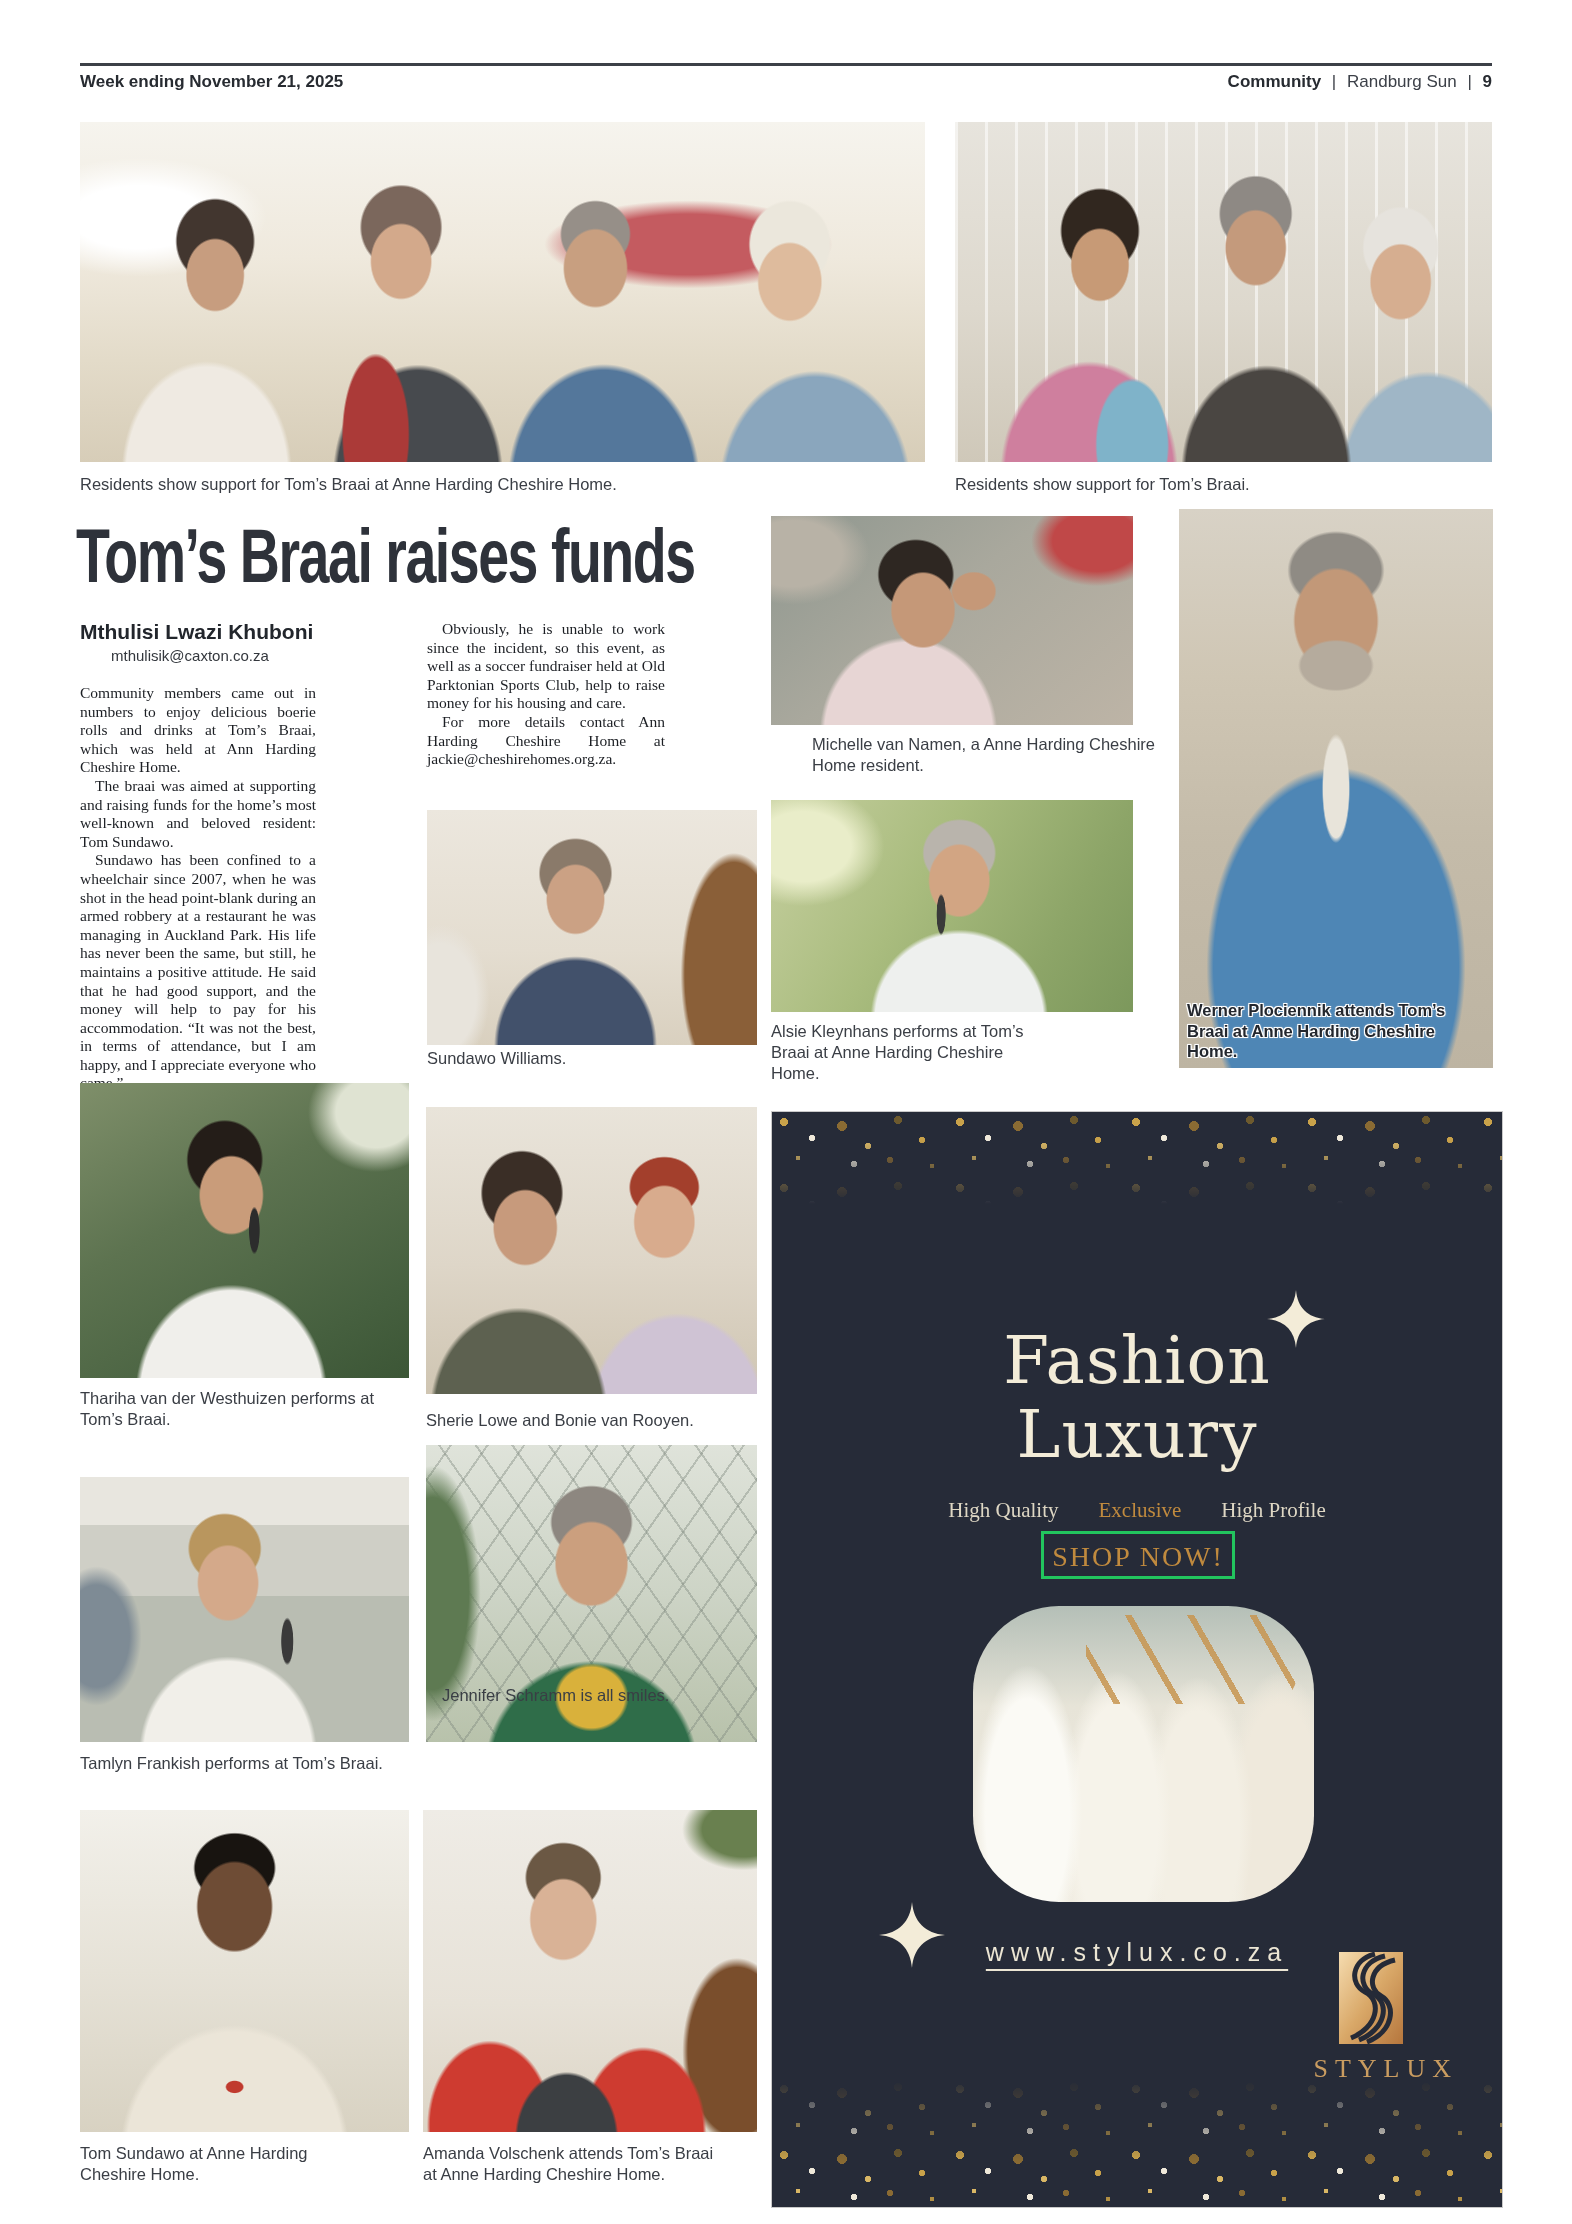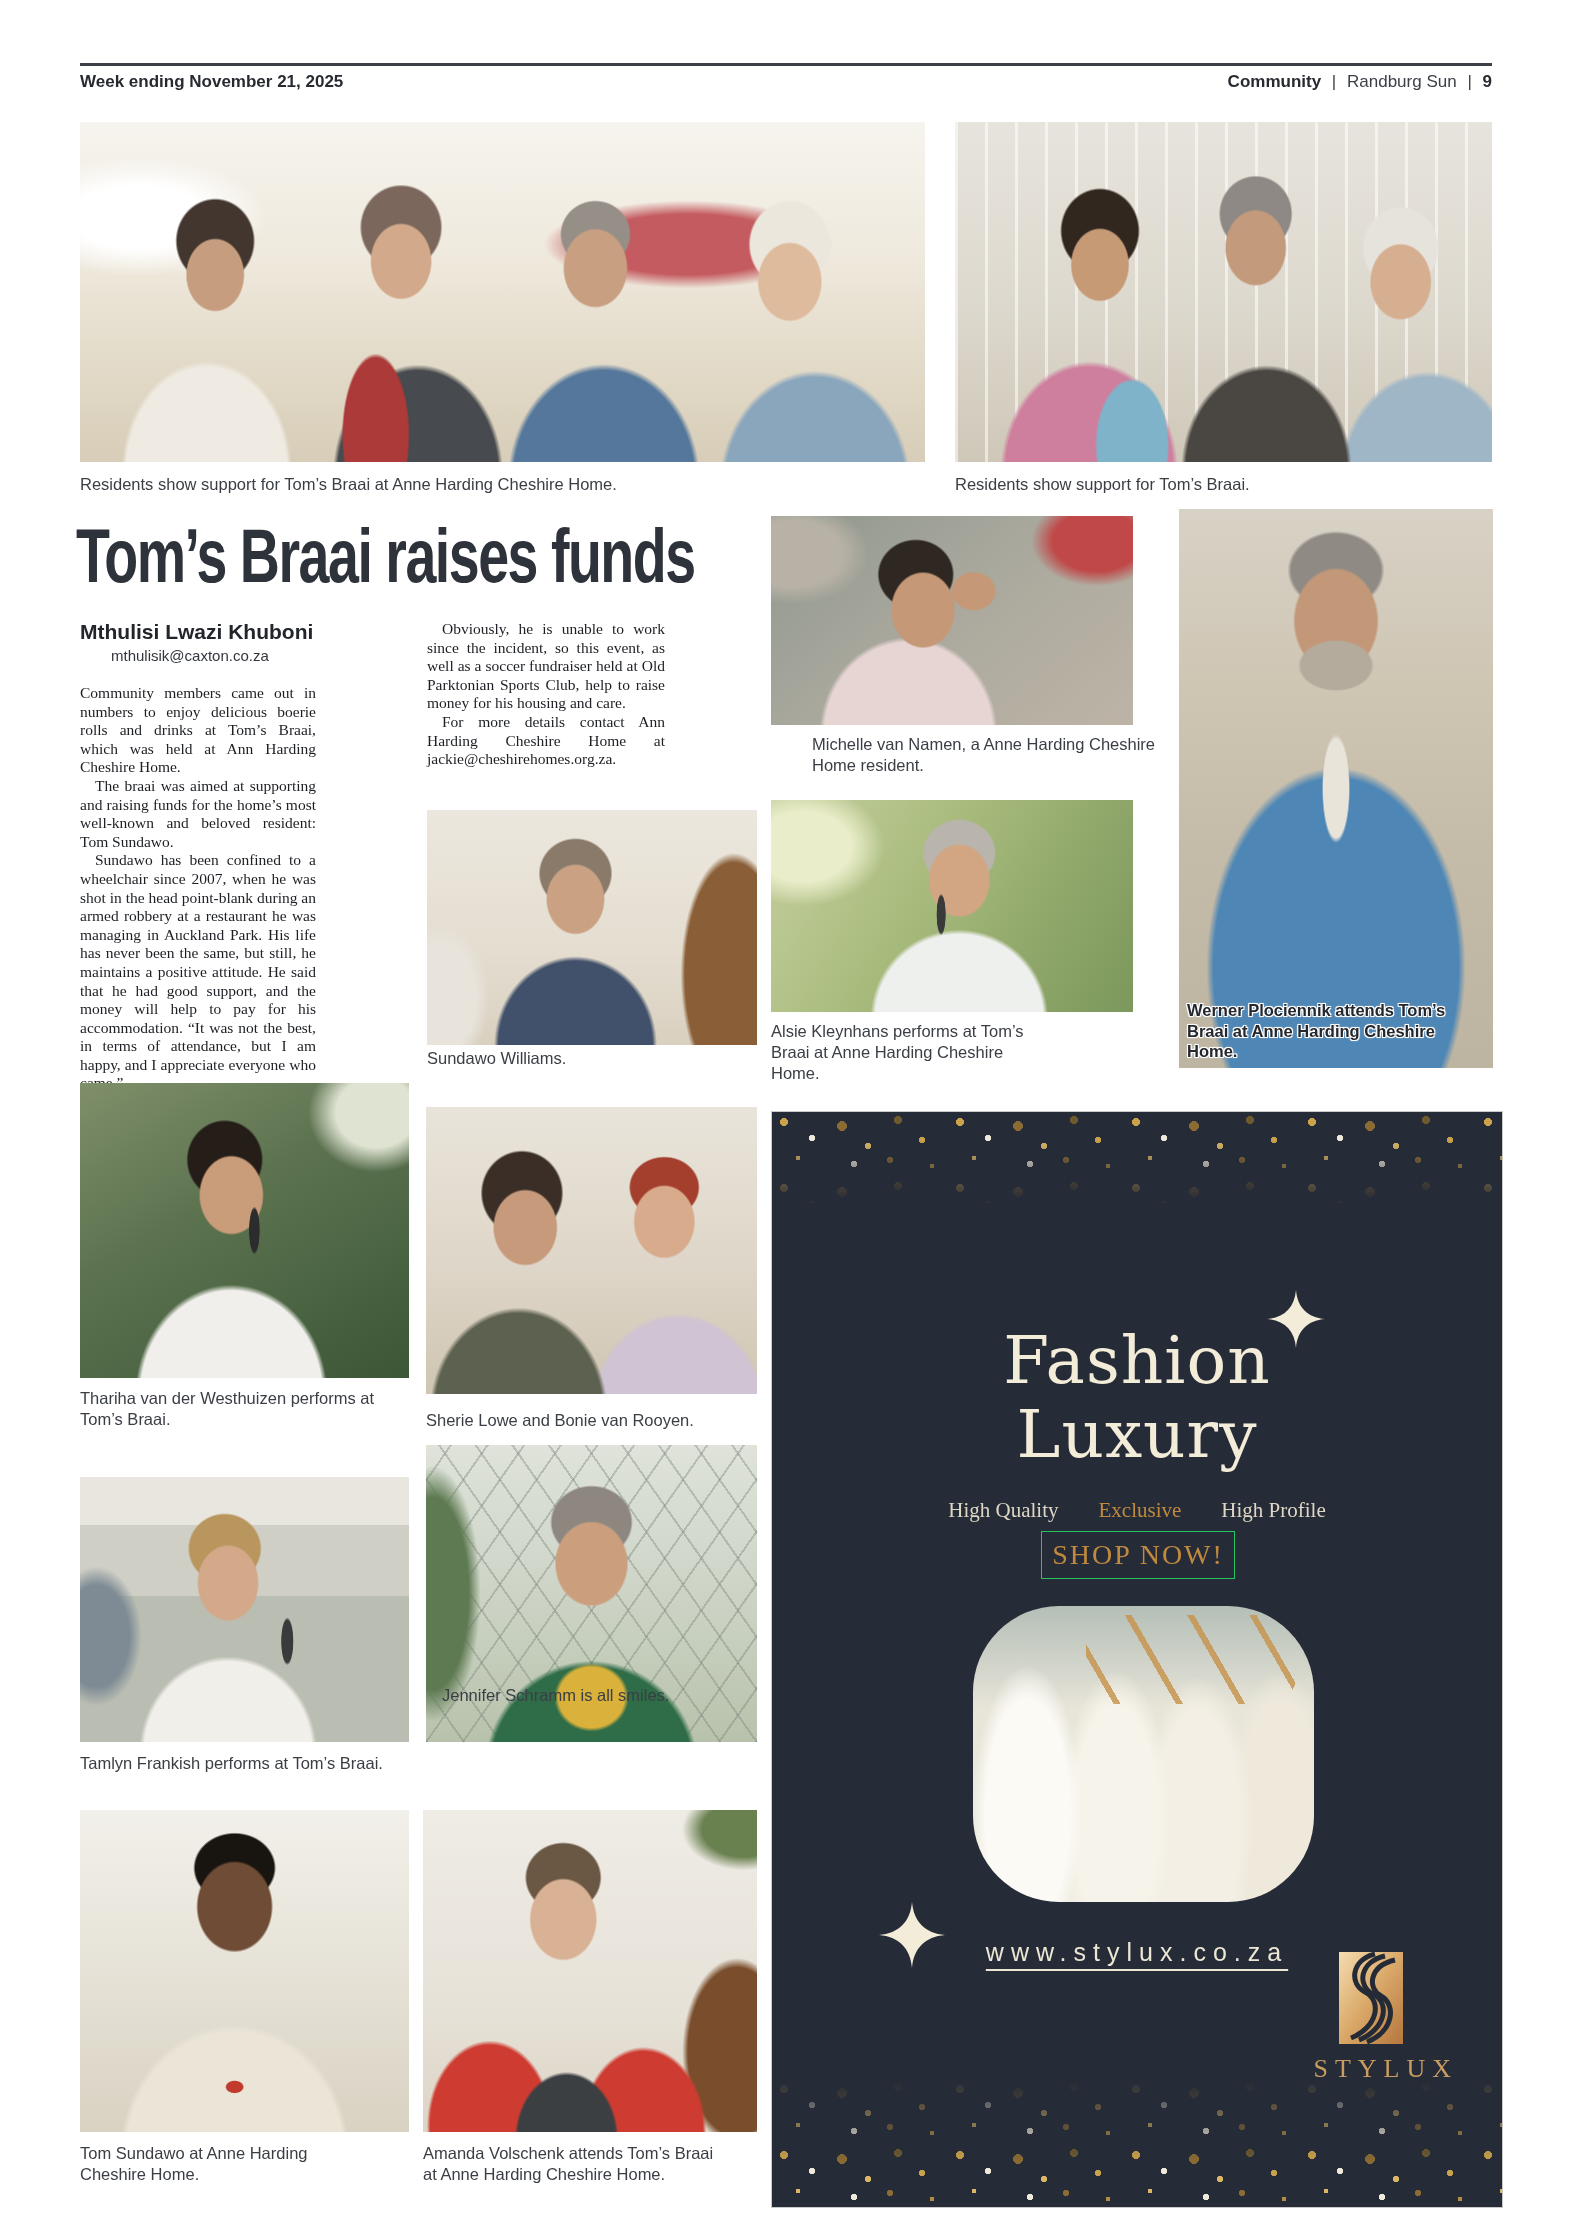--- a/index.html
+++ b/index.html
@@ -189,21 +189,21 @@
     font-family:"DejaVu Serif", serif; font-size:66px; line-height:74px; color:#f3ecd8;
     letter-spacing:1px; }
   .sparkle { position:absolute; }
   .sparkle-1 { left:495px; top:178px; width:58px; height:58px; }
   .sparkle-2 { left:102px; top:790px; width:76px; height:66px; }
   .ad-tags { position:absolute; left:0; top:386px; width:100%; display:flex;
     justify-content:center; gap:40px; font-family:"Liberation Serif", serif;
     font-size:21px; color:#ded7c4; }
   .ad-tags .gold { color:#c08a3e; }
   .ad-cta { position:absolute; left:269px; top:419px; width:194px; height:48px;
-    border:1px solid #22c55e; color:#c08a3e; font-family:"Liberation Serif", serif;
+    border:3px solid #22c55e; color:#c08a3e; font-family:"Liberation Serif", serif;
     font-size:28px; letter-spacing:2px; text-align:center; line-height:46px;
     background:transparent; cursor:pointer; }
   .dress { position:absolute; left:201px; top:494px; width:341px; height:296px;
     border-radius:86px; overflow:hidden;
     background-image:
       radial-gradient(ellipse 70px 190px at 16% 70%, #fbfaf5 60%, rgba(251,250,245,0) 78%),
       radial-gradient(ellipse 70px 190px at 42% 72%, #f6f3ea 60%, rgba(246,243,234,0) 78%),
       radial-gradient(ellipse 70px 190px at 66% 74%, #f3efe4 60%, rgba(243,239,228,0) 78%),
       radial-gradient(ellipse 70px 190px at 90% 72%, #efe9dc 60%, rgba(239,233,220,0) 78%),
       linear-gradient(to bottom, #b4bfb7 0%, #ccd0c6 16%, #e7e4d8 34%, #f1ede2 100%); }

